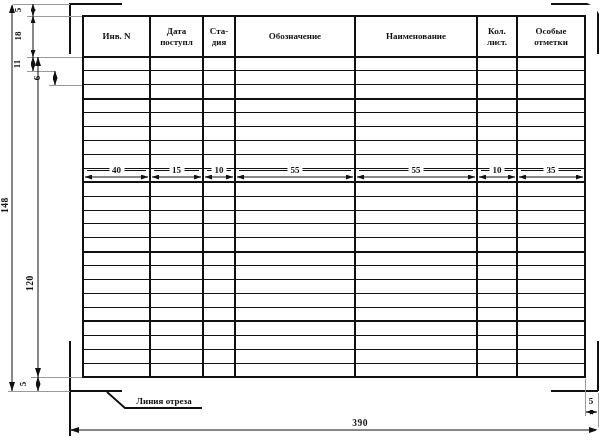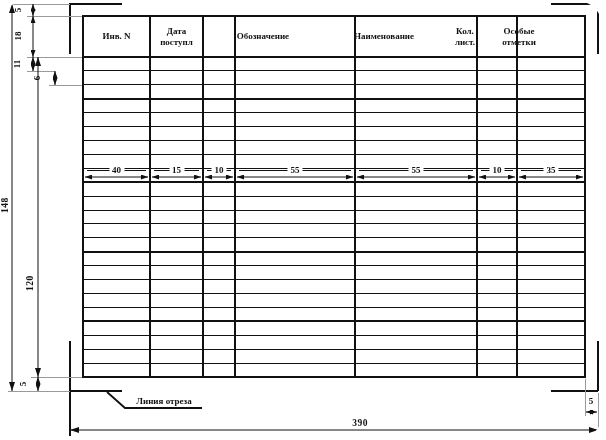--- a/index.html
+++ b/index.html
@@ -162,20 +162,22 @@
         <line x1="479" y1="177" x2="515" y2="177" stroke="#111" stroke-width="1" marker-start="url(#asS)" marker-end="url(#aeS)"></line>
         <line x1="521" y1="170" x2="581" y2="170" stroke="#111" stroke-width="1" shape-rendering="crispEdges"></line>
         <line x1="519" y1="177" x2="583" y2="177" stroke="#111" stroke-width="1" marker-start="url(#asS)" marker-end="url(#aeS)"></line>
       </g>
   </svg>
 
   <div class="hdrRow">
     <div class="hdrCell" style="width:67px">Инв. N</div>
     <div class="hdrCell" style="width:53px">Дата
 поступл</div>
+    <div class="hdrCell" style="width:32px">Ста-
+дия</div>
     <div class="hdrCell" style="width:120px">Обозначение</div>
     <div class="hdrCell" style="width:122px">Наименование</div>
     <div class="hdrCell" style="width:40px">Кол.
 лист.</div>
     <div class="hdrCell" style="width:68px">Особые
 отметки</div>
   </div>
 
   <div class="txt rot" style="left:18px; top:10px">5</div>
   <div class="txt rot" style="left:18px; top:36px">18</div>

